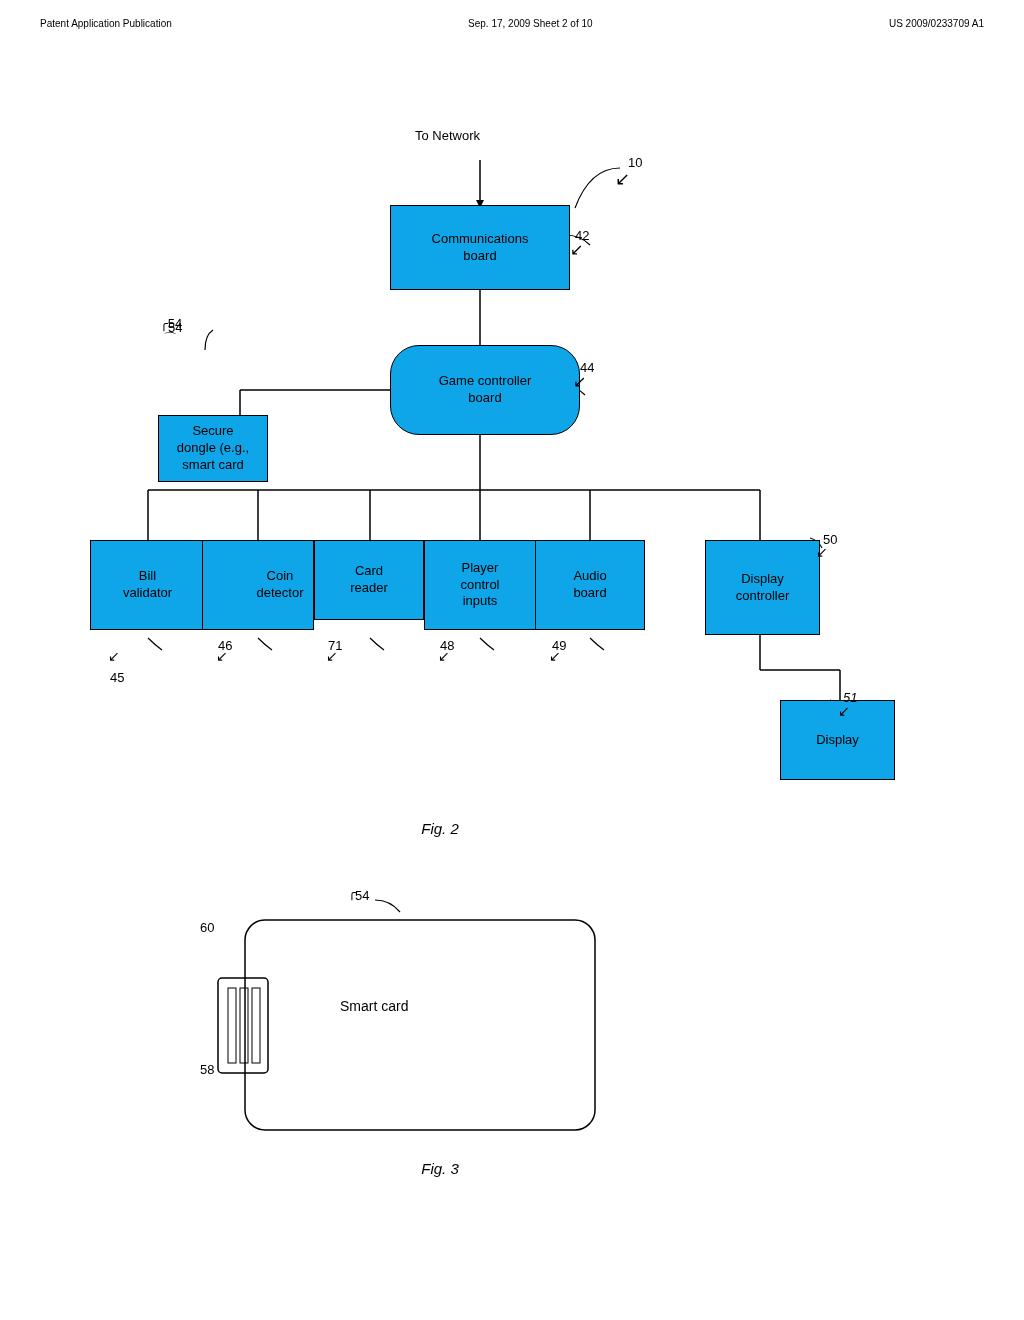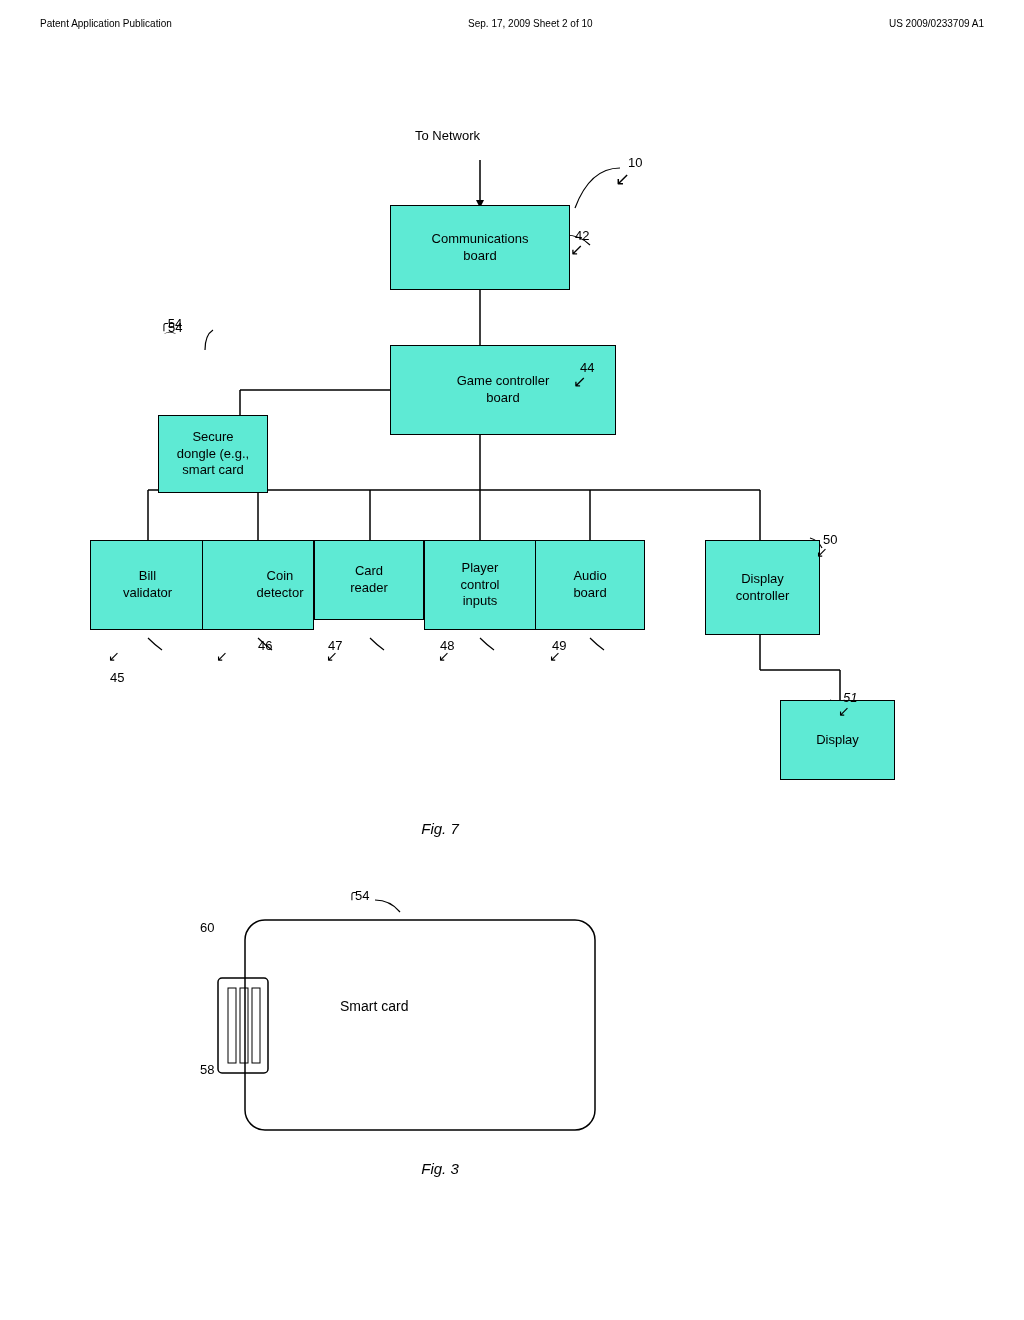--- a/index.html
+++ b/index.html
@@ -36,21 +36,21 @@
       position: absolute;
       top: 0; left: 0;
       width: 1024px;
       height: 870px;
     }
 
     
     .box {
       position: absolute;
       border: 1.5px solid #000;
-      background: #5eead4;
+      background: #0ea5e9;
       display: flex;
       align-items: center;
       justify-content: center;
       text-align: center;
       line-height: 1.3;
       font-size: 13px;
     }
 
     
     .label {
@@ -146,55 +146,55 @@
 
   <div class="label" style="left:615px;top:108px;font-size:18px;">↙</div>
 
   <div class="box" style="left:390px;top:145px;width:180px;height:85px;">
     <span>Communications<br>board</span>
   </div>
 
   <div class="label" style="left:575px;top:168px;">42</div>
   <div class="label" style="left:570px;top:180px;font-size:16px;">↙</div>
 
-  <div class="box" style="left:390px;top:285px;width:226px;height:90px;">
+  <div class="box" style="left:390px;top:285px;width:190px;height:90px;border-radius:29px;">
     <span>Game controller<br>board</span>
   </div>
 
   <div class="label" style="left:580px;top:300px;">44</div>
   <div class="label" style="left:573px;top:312px;font-size:16px;">↙</div>
 
-  <div class="box" style="left:158px;top:355px;width:110px;height:78px;">
+  <div class="box" style="left:158px;top:355px;width:110px;height:67px;">
     <span>Secure<br>dongle (e.g.,<br>smart card</span>
   </div>
 
   <div class="label" style="left:168px;top:260px;">54</div>
   <div class="label" style="left:163px;top:270px;font-size:14px;">⌒</div>
 
   <div class="label" style="left:160px;top:256px;">╭54</div>
 
   <div class="box" style="left:90px;top:480px;width:115px;height:90px;">
     <span>Bill<br>validator</span>
   </div>
 
   <div class="label" style="left:110px;top:578px;margin-top:32px;">45</div>
   <div class="label" style="left:108px;top:588px;font-size:14px;">↙</div>
 
   <div class="box" style="left:202px;top:480px;width:112px;height:90px;padding-left:44px;">
     <span>Coin<br>detector</span>
   </div>
 
-  <div class="label" style="left:218px;top:578px;margin-left:40px;">46</div>
+  <div class="label" style="left:218px;top:578px;">46</div>
   <div class="label" style="left:216px;top:588px;font-size:14px;">↙</div>
 
   <div class="box" style="left:314px;top:480px;width:110px;height:80px;">
     <span>Card<br>reader</span>
   </div>
 
-  <div class="label" style="left:328px;top:578px;">47</div>
+  <div class="label" style="left:328px;top:578px;">71</div>
   <div class="label" style="left:326px;top:588px;font-size:14px;">↙</div>
 
   <div class="box" style="left:424px;top:480px;width:112px;height:90px;">
     <span>Player<br>control<br>inputs</span>
   </div>
 
   <div class="label" style="left:440px;top:578px;">48</div>
   <div class="label" style="left:438px;top:588px;font-size:14px;">↙</div>
 
   <div class="box" style="left:535px;top:480px;width:110px;height:90px;">
@@ -211,21 +211,21 @@
   <div class="label" style="left:823px;top:472px;">50</div>
   <div class="label" style="left:816px;top:484px;font-size:14px;">↙</div>
 
   <div class="box" style="left:780px;top:640px;width:115px;height:80px;">
     <span>Display</span>
   </div>
 
   <div class="label" style="left:843px;top:630px;font-style:italic;">51</div>
   <div class="label" style="left:838px;top:643px;font-size:14px;">↙</div>
 
-  <div class="fig-caption" style="left:340px;top:760px;width:200px;">Fig. 7</div>
+  <div class="fig-caption" style="left:340px;top:760px;width:200px;">Fig. 2</div>
 </div>
 
 <div class="fig3-area">
 
   <svg style="position:absolute;top:0;left:0;width:1024px;height:450px;">
 
     <rect x="245" y="50" width="350" height="210" rx="20" ry="20" stroke="#000" stroke-width="1.5" fill="none"></rect>
 
     <rect x="218" y="108" width="50" height="95" rx="4" ry="4" stroke="#000" stroke-width="1.5" fill="none"></rect>
 

